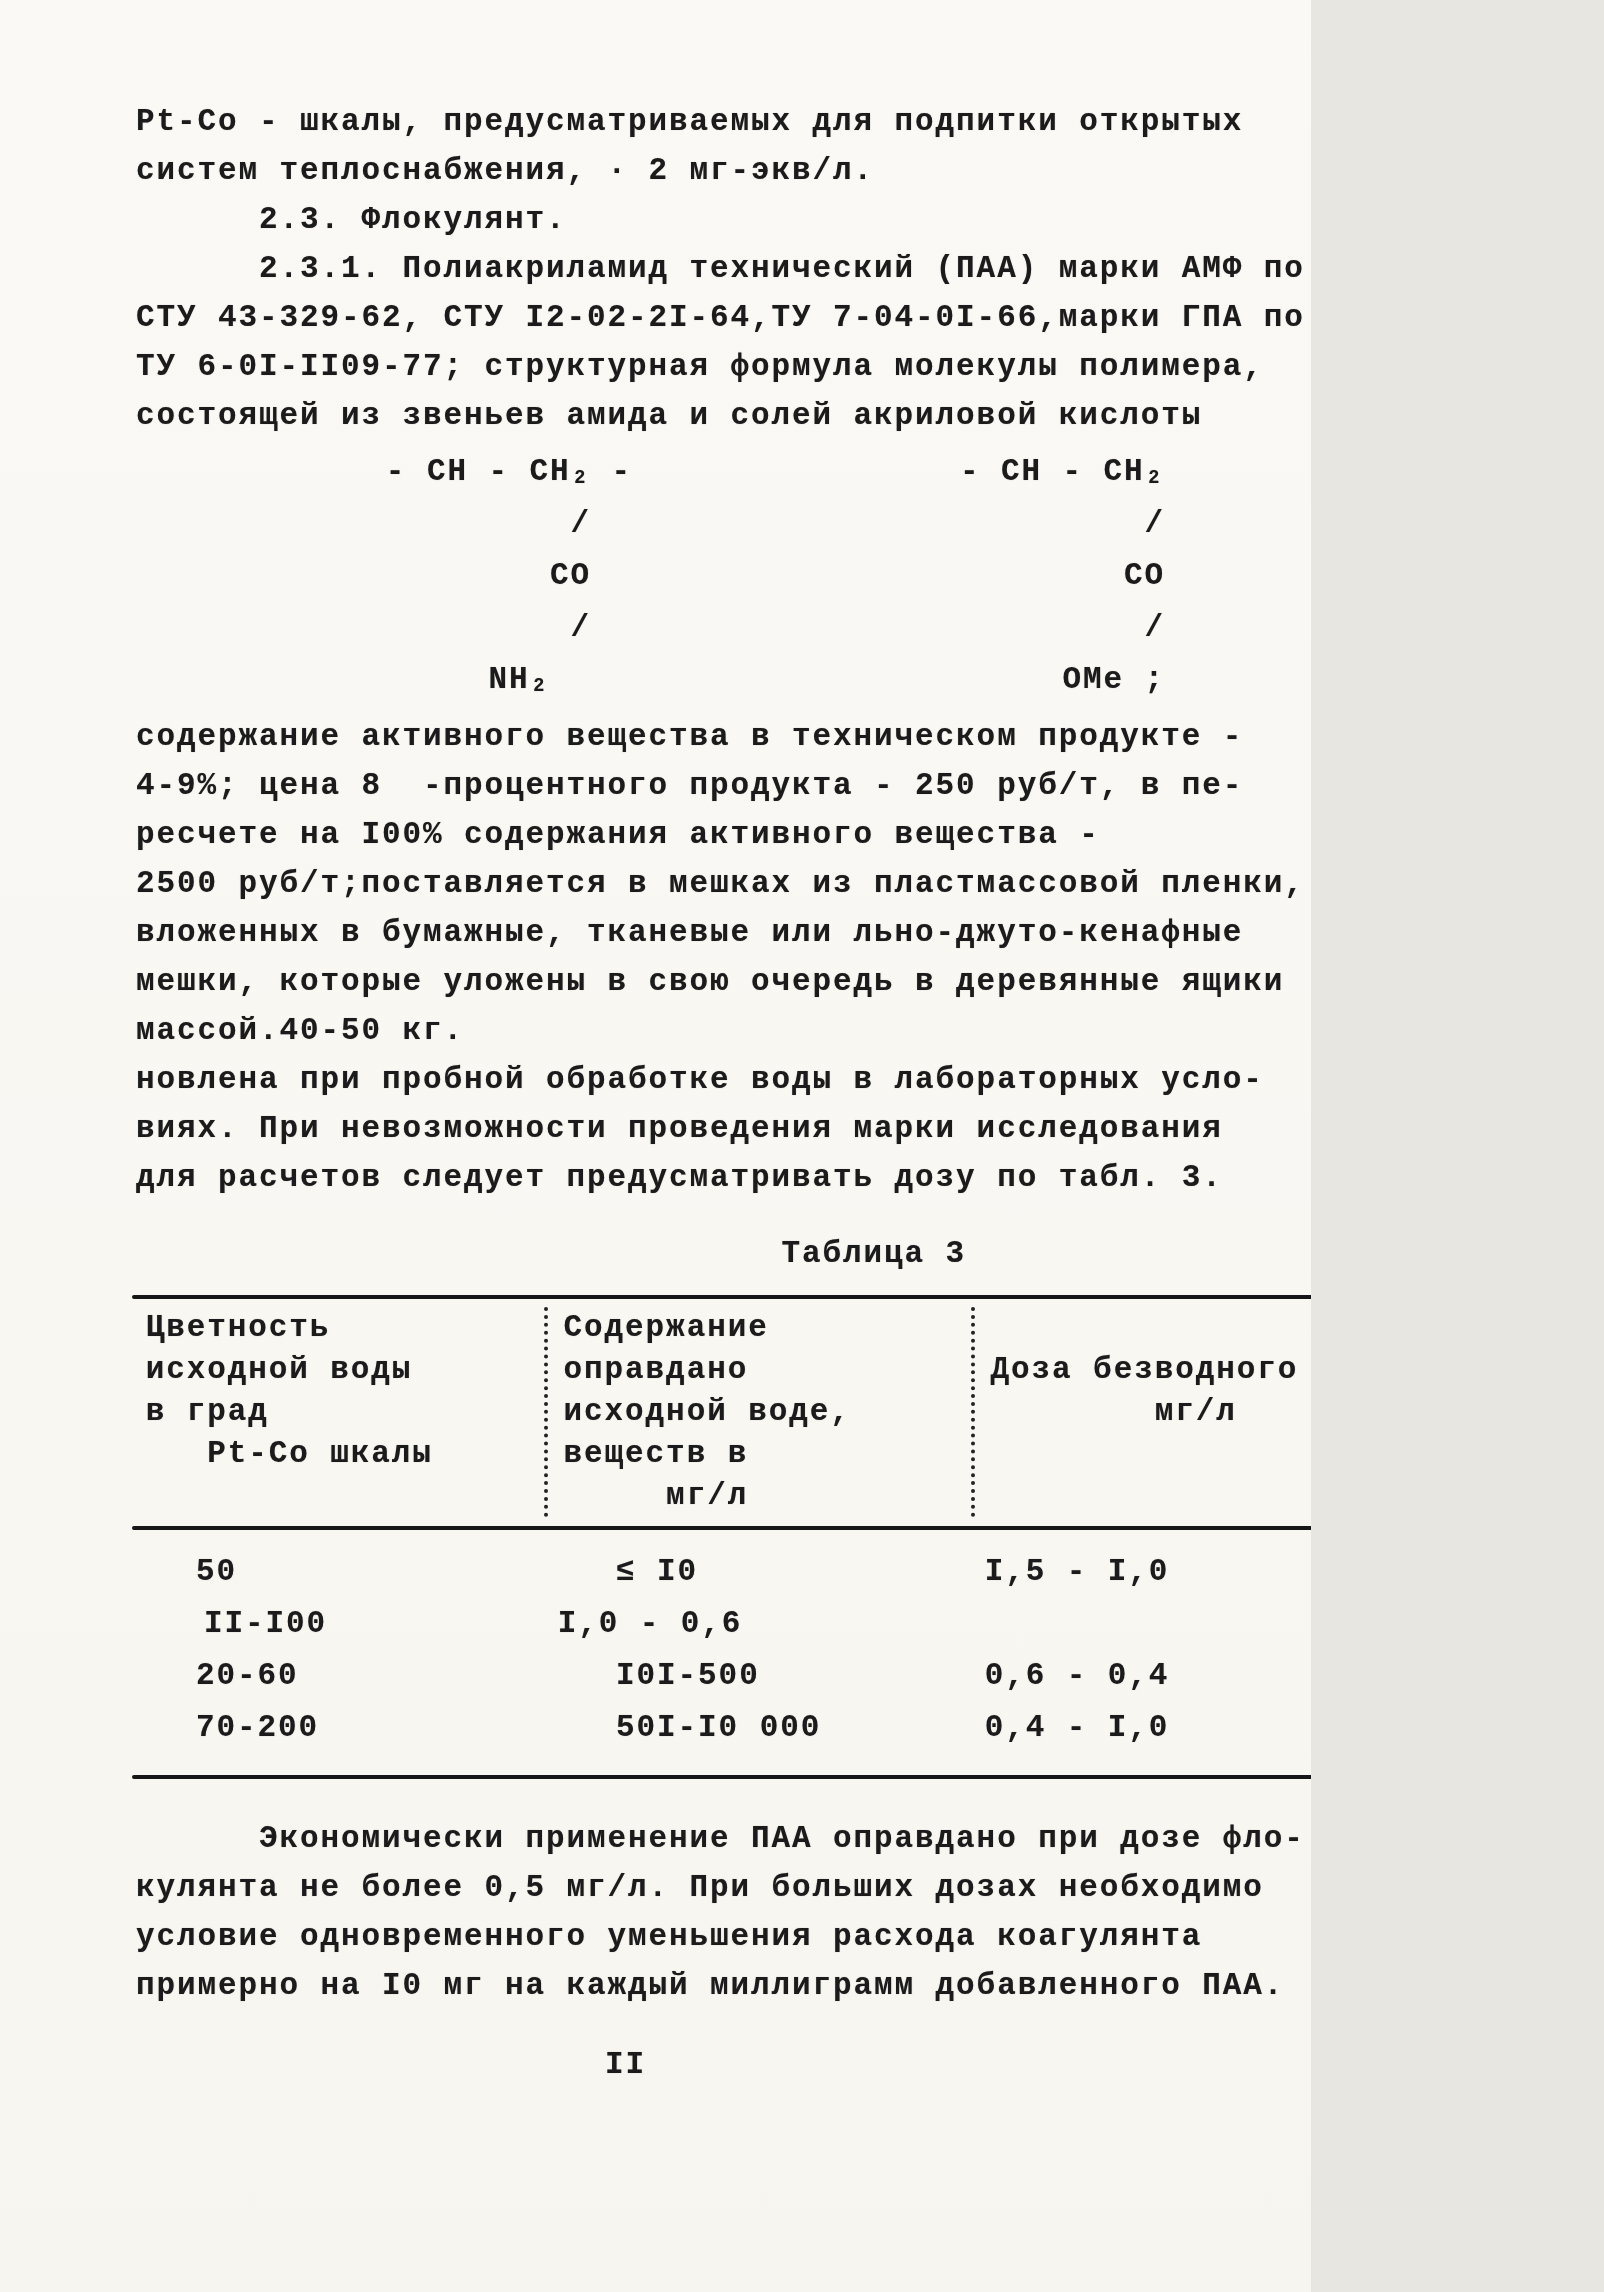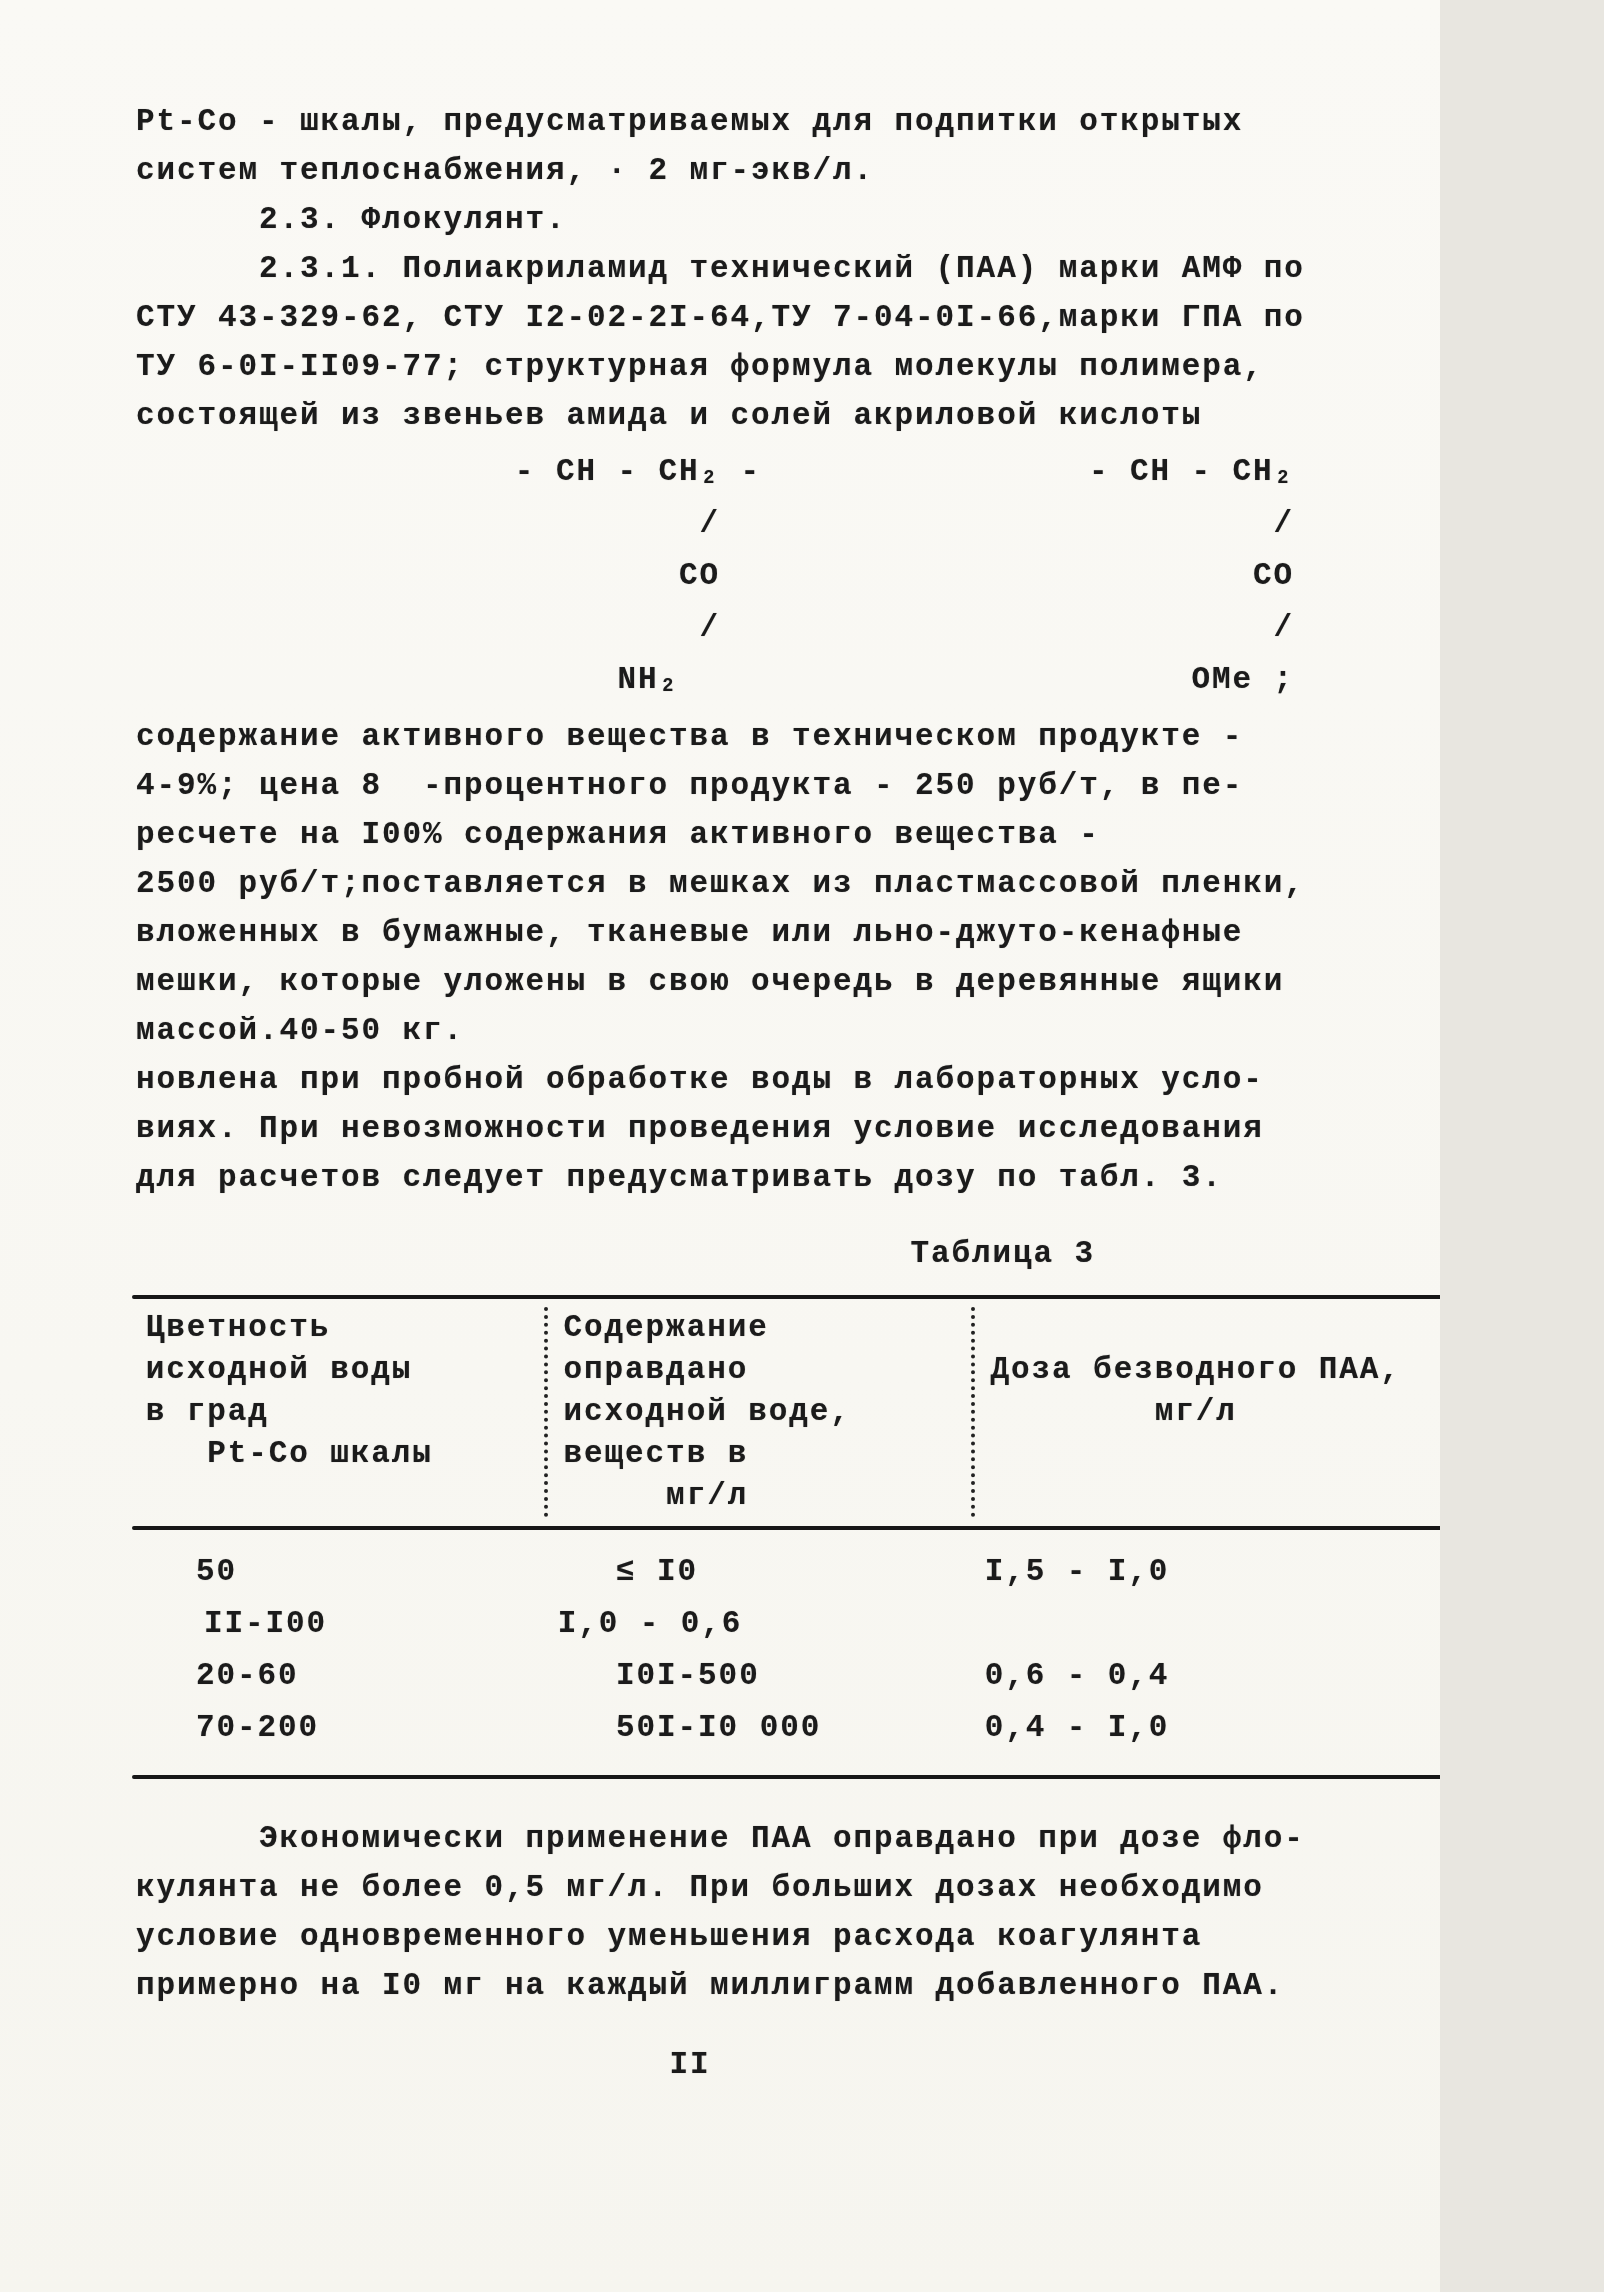--- a/index.html
+++ b/index.html
@@ -4,21 +4,21 @@
 <title>Scanned typewritten document page</title>
 <style>
   html,body{margin:0;padding:0;}
   body{
     width:1604px;height:2293px;
     background:#e8e6e0;
     font-family:"Liberation Mono","DejaVu Sans Mono",monospace;
   }
   .page{
     position:relative;
-    width:1440px;height:2293px;
+    width:1311px;height:2293px;
     box-sizing:border-box;
     background:linear-gradient(180deg,#faf9f5 0%,#f8f7f2 60%,#f6f5ef 100%);
     color:#1b1b1b;
     font-weight:bold;
     font-size:31px;
     letter-spacing:1.9px;
     padding:97px 146px 0 136px;
     text-shadow:0 0 1px rgba(10,10,10,.38);
     overflow:hidden;
   }
@@ -95,21 +95,21 @@
       <div class="tline">4-9%; цена 8  -процентного продукта - 250 руб/т, в пе-</div>
       <div class="tline">ресчете на I00% содержания активного вещества -</div>
       <div class="tline">2500 руб/т;поставляется в мешках из пластмассовой пленки,</div>
       <div class="tline">вложенных в бумажные, тканевые или льно-джуто-кенафные</div>
       <div class="tline">мешки, которые уложены в свою очередь в деревянные ящики</div>
       <div class="tline">массой.40-50 кг.</div>
     </div>
 
   <div class="block">
       <div class="tline">новлена при пробной обработке воды в лабораторных усло-</div>
-      <div class="tline">виях. При невозможности проведения условие исследования</div>
+      <div class="tline">виях. При невозможности проведения марки исследования</div>
       <div class="tline">для расчетов следует предусматривать дозу по табл. 3.</div>
     </div>
 
   <div class="caption">Таблица 3</div>
 
   <div class="dose-table">
     <div class="rule"></div>
     <div class="thead">
       <div class="hcell h1">
           <div class="tline">Цветность</div>

